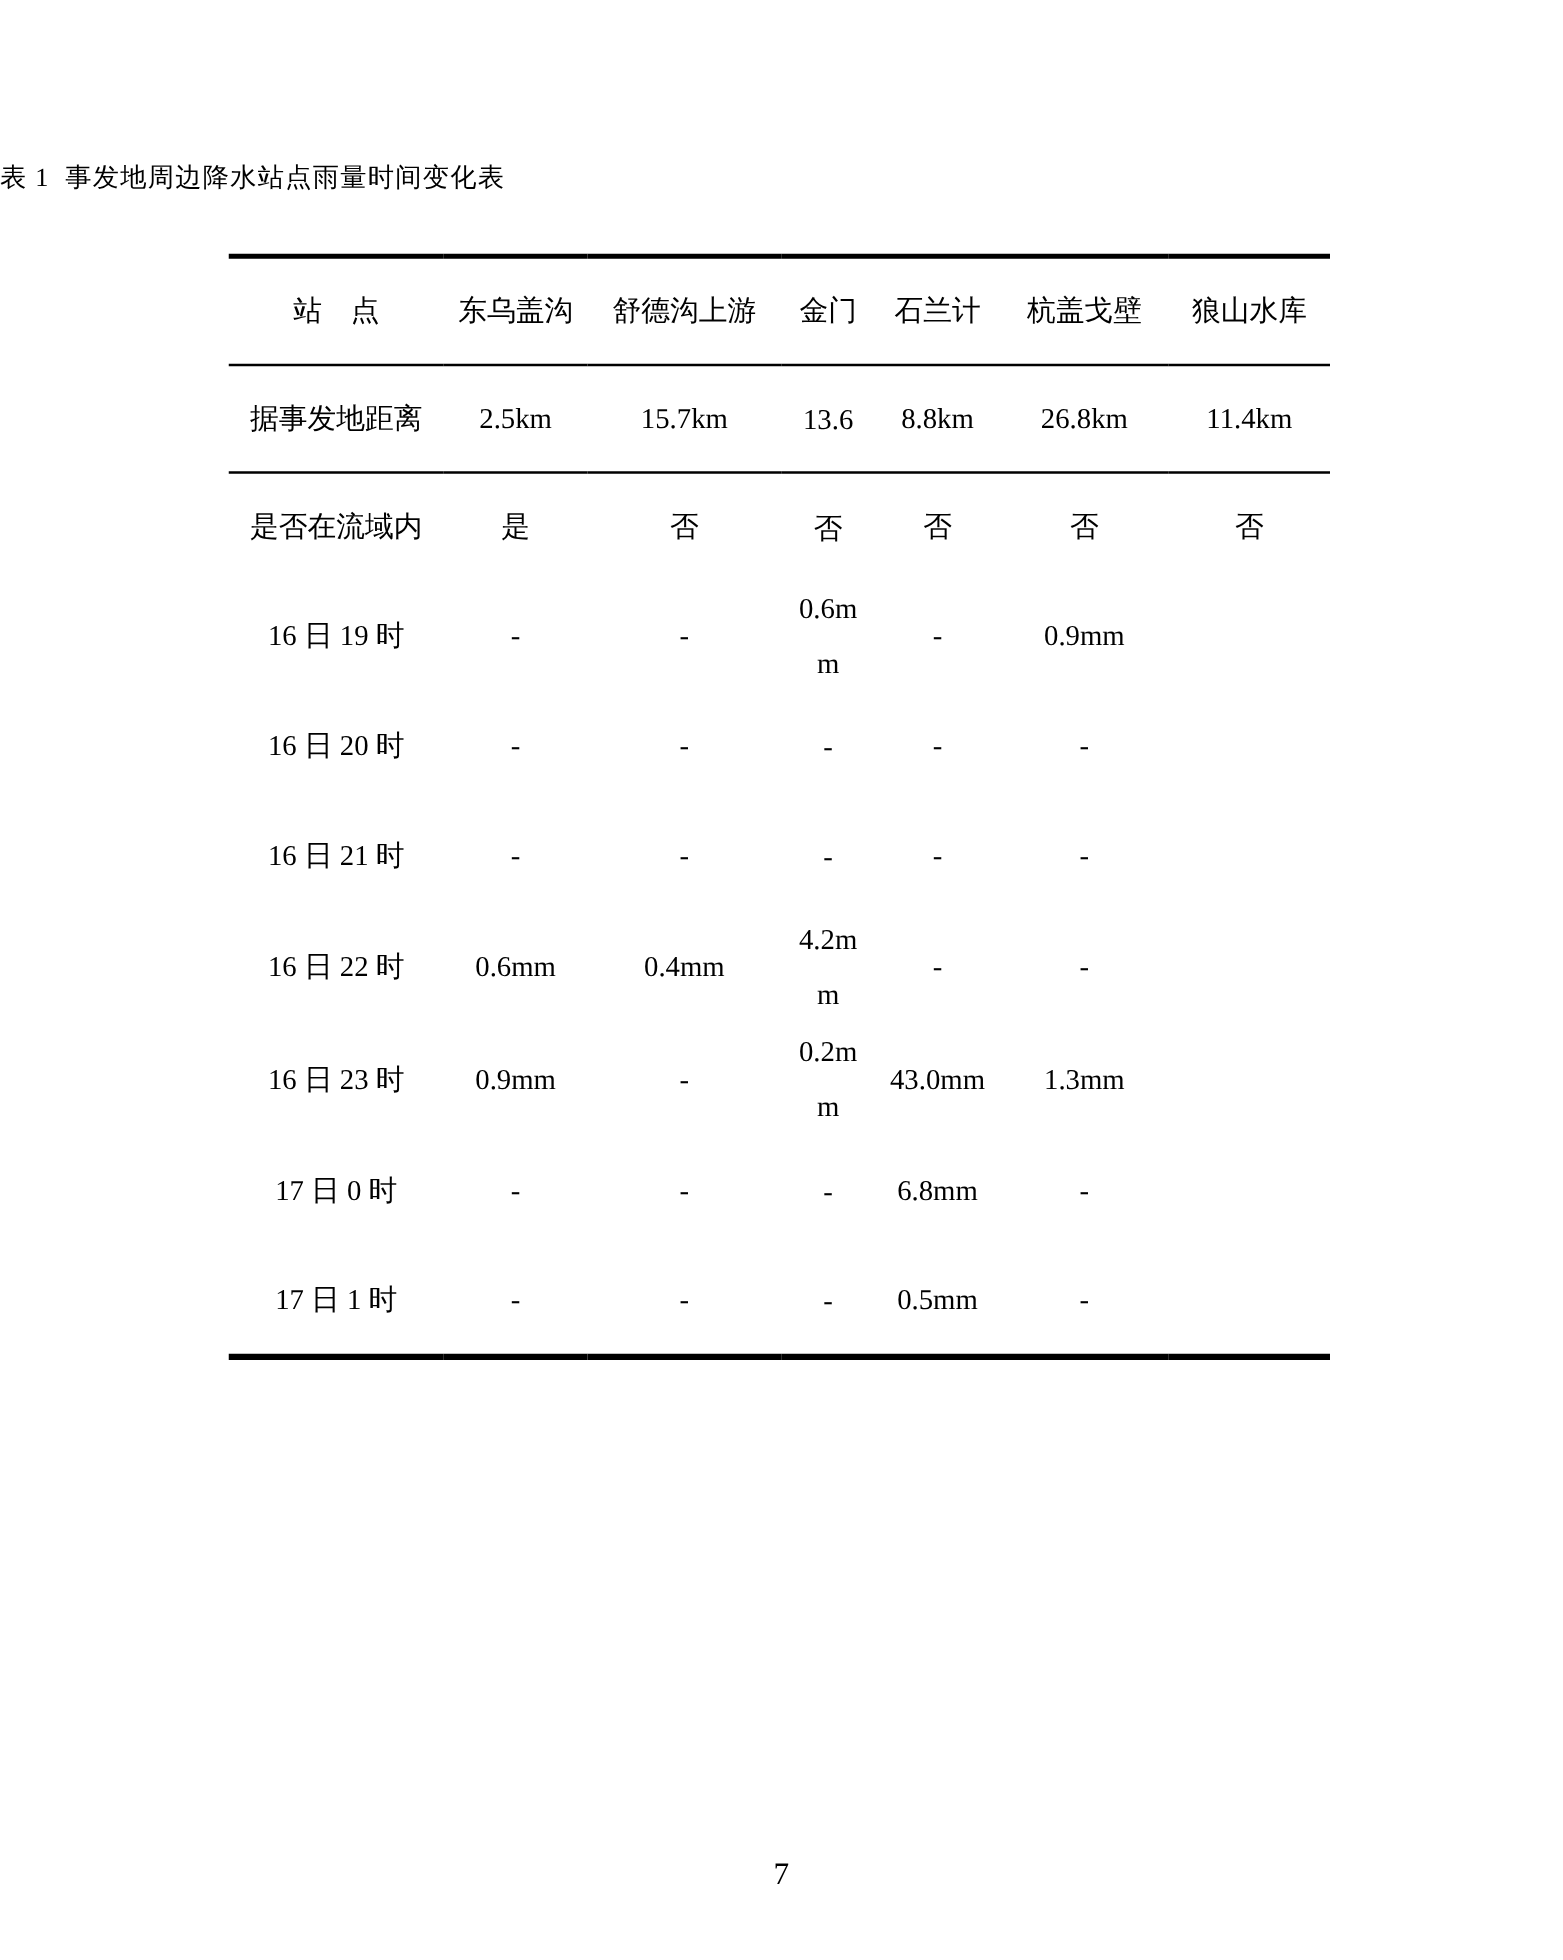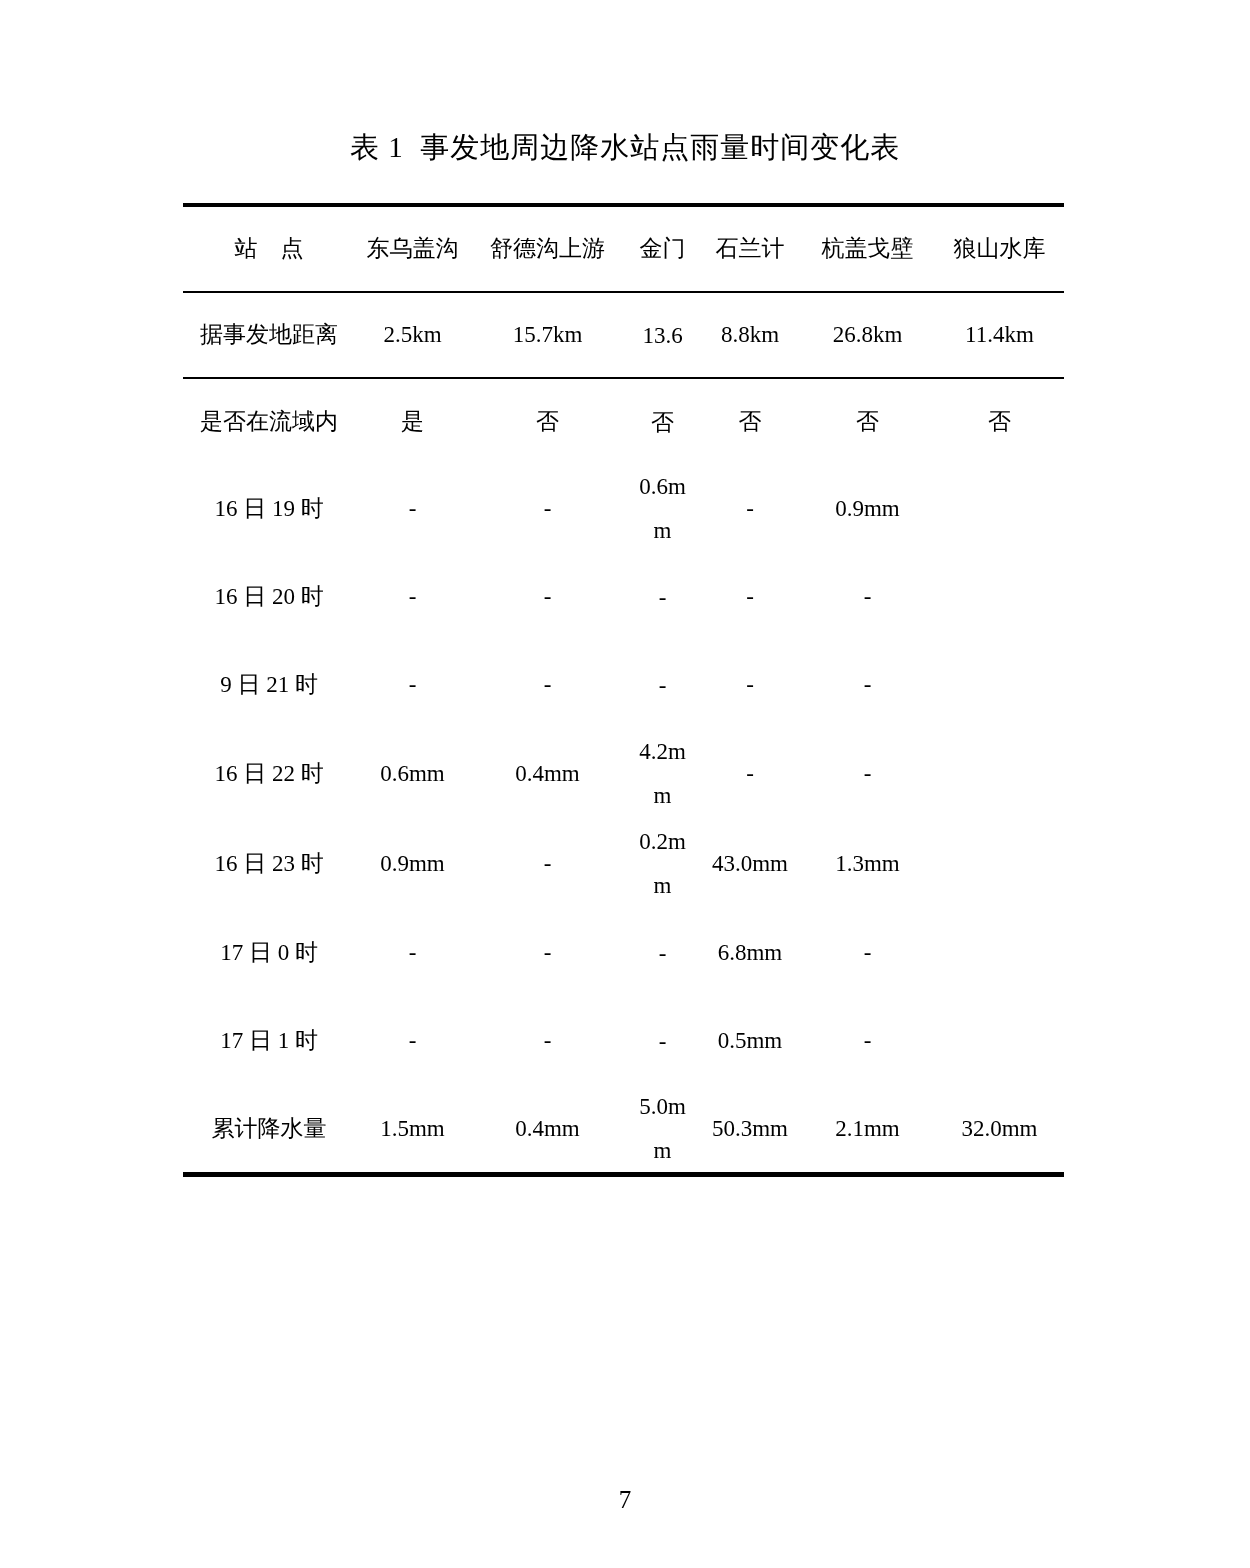--- a/index.html
+++ b/index.html
@@ -7,22 +7,21 @@
     position:relative;
     width:1250px;height:1568px;
     background:#ffffff;
     color:#000;
     font-family:"Liberation Serif","DejaVu Serif",serif;
     overflow:hidden;
   }
   .doc-title{
     position:absolute;
     top:128px;left:0;width:100%;
-    text-align:center;
-    font-size:29px;
+    font-size:21px;
     letter-spacing:1px;
     white-space:pre;
   }
   table.rain-table{
     position:absolute;
     left:183px;top:203px;
     width:881px;
     border-collapse:collapse;
     table-layout:fixed;
     border-top:4px solid #000;
@@ -128,21 +127,21 @@
         <tr>
           <th class="rowlab">16 日 20 时</th>
           <td><span>-</span></td>
           <td><span>-</span></td>
           <td><span class="narrow-inner">-</span></td>
           <td><span>-</span></td>
           <td><span>-</span></td>
           <td><span></span></td>
         </tr>
         <tr>
-          <th class="rowlab">9 日 21 时</th>
+          <th class="rowlab">16 日 21 时</th>
           <td><span>-</span></td>
           <td><span>-</span></td>
           <td><span class="narrow-inner">-</span></td>
           <td><span>-</span></td>
           <td><span>-</span></td>
           <td><span></span></td>
         </tr>
         <tr>
           <th class="rowlab">16 日 22 时</th>
           <td><span>0.6mm</span></td>
@@ -172,27 +171,18 @@
         </tr>
         <tr>
           <th class="rowlab">17 日 1 时</th>
           <td><span>-</span></td>
           <td><span>-</span></td>
           <td><span class="narrow-inner">-</span></td>
           <td><span>0.5mm</span></td>
           <td><span>-</span></td>
           <td><span></span></td>
         </tr>
-        <tr>
-          <th class="rowlab">累计降水量</th>
-          <td><span>1.5mm</span></td>
-          <td><span>0.4mm</span></td>
-          <td><span class="narrow-inner">5.0mm</span></td>
-          <td><span>50.3mm</span></td>
-          <td><span>2.1mm</span></td>
-          <td><span>32.0mm</span></td>
-        </tr>
       </tbody>
   </table>
 
   <div class="page-number">7</div>
 
 </div>
 
 </body></html>

